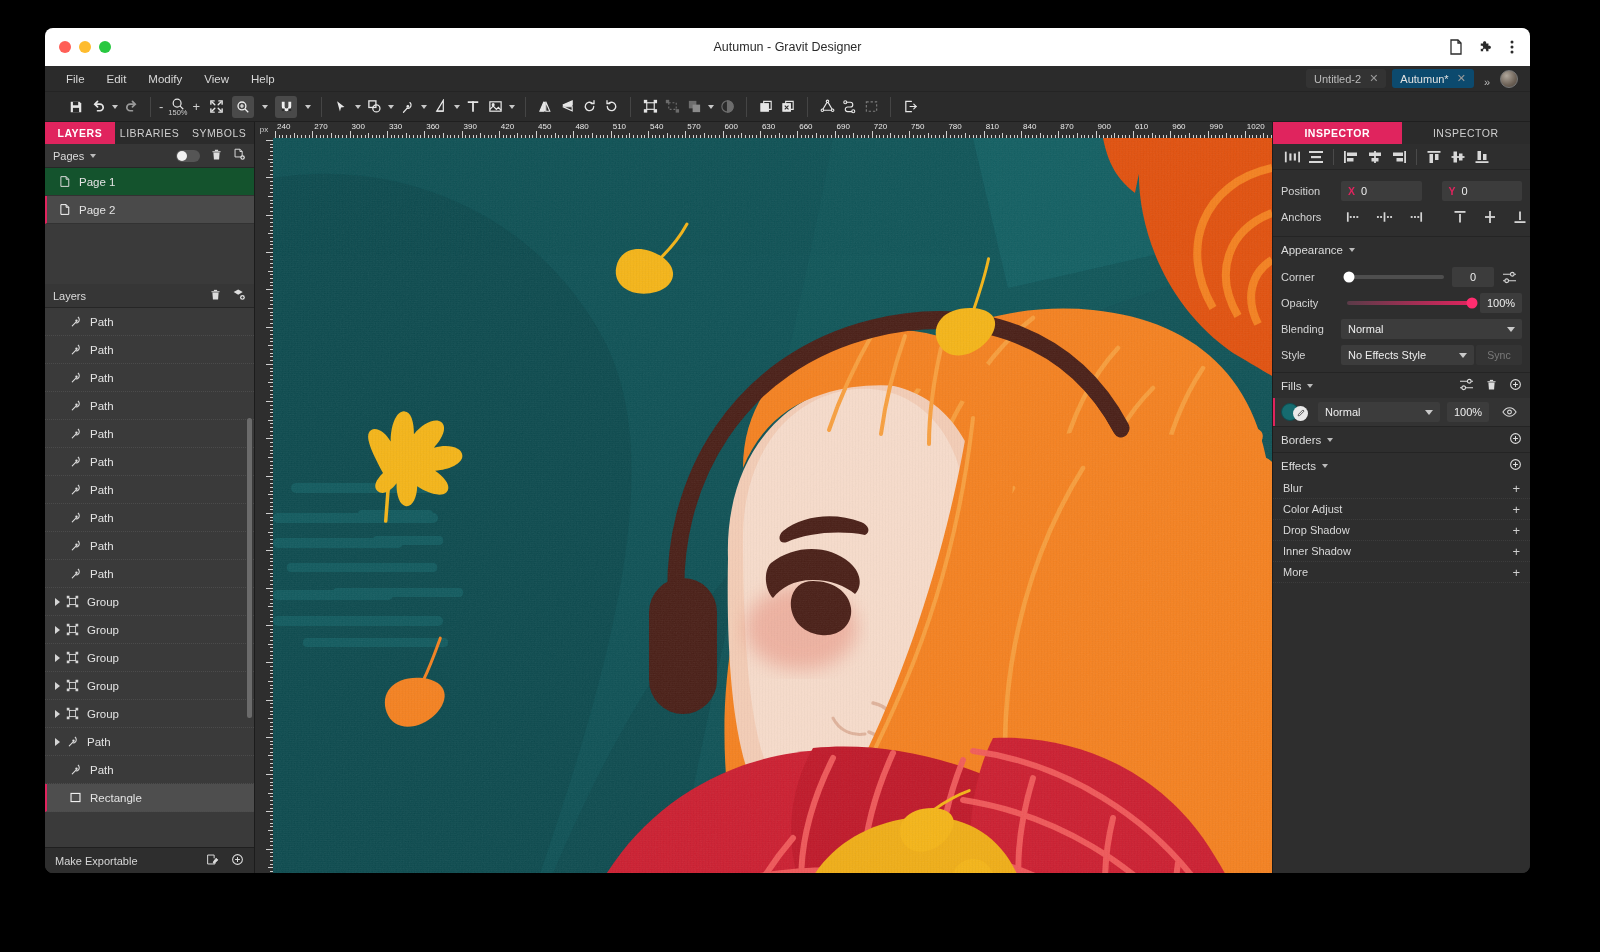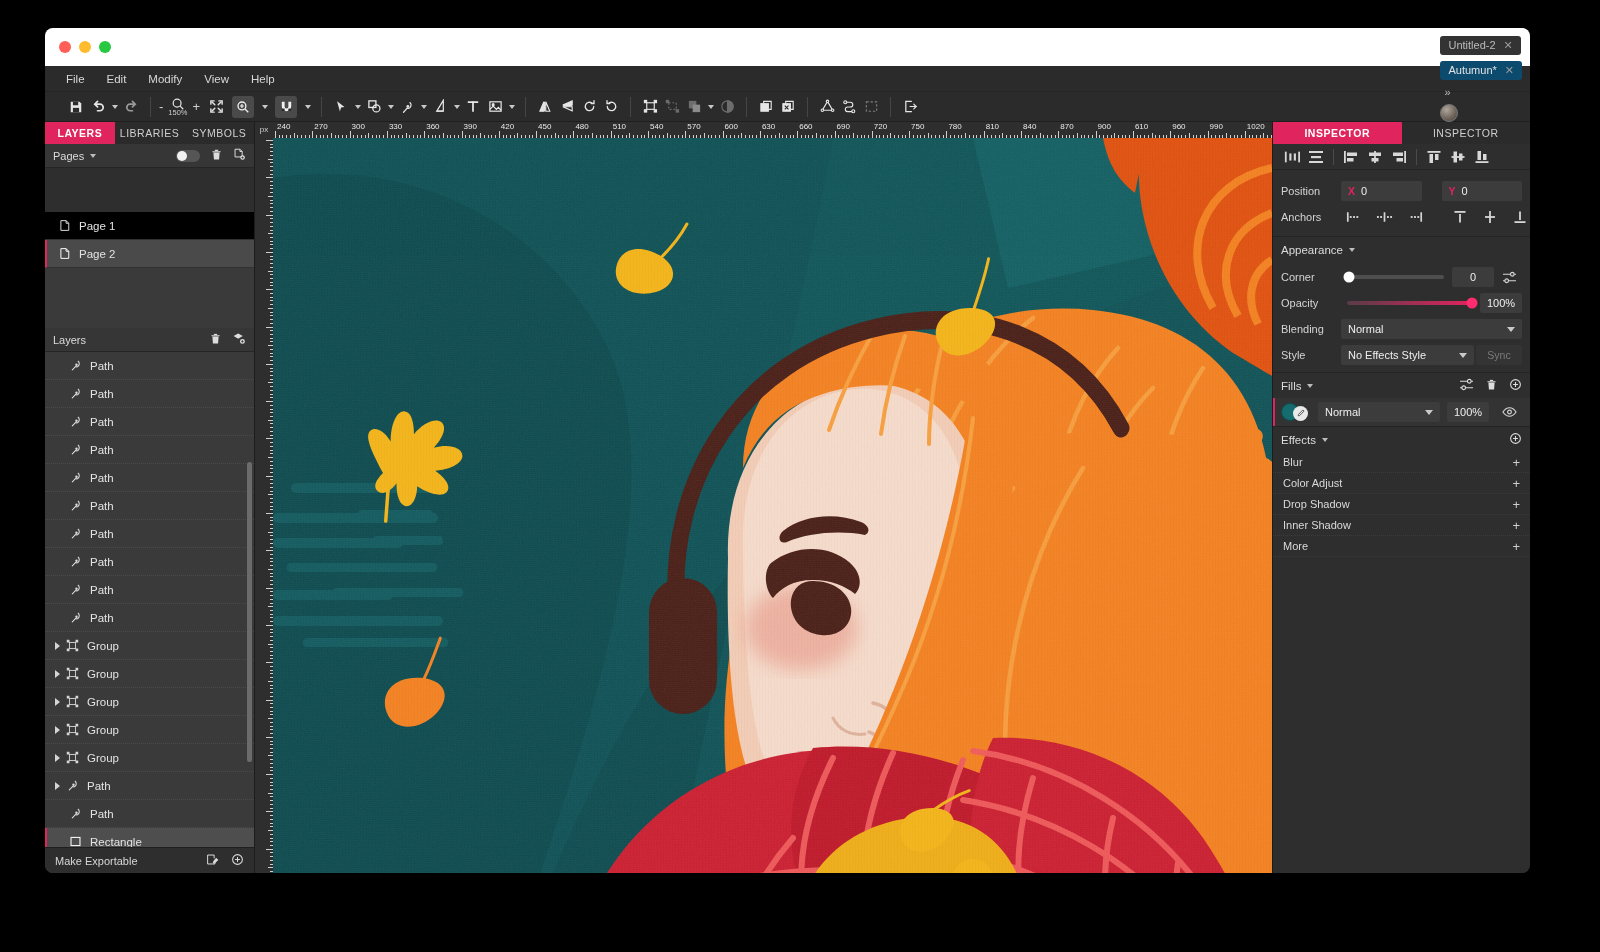--- a/index.html
+++ b/index.html
@@ -47,22 +47,22 @@
     display: flex; align-items: center; flex: none;
     border-bottom: 1px solid #242424;
     position: relative;
   }
   .menu-item {
     font-size: 11.5px; color: #d8d8d8;
     padding: 0 11px; line-height: 26px; cursor: default;
   }
   .menu-item:first-child { margin-left: 10px; }
   .doc-tabs {
-    margin-left: auto; display: flex; align-items: flex-start;
-    gap: 6px; margin-right: 8px; flex-direction: column;
+    margin-left: auto; display: flex; align-items: flex-end;
+    gap: 6px; margin-right: 8px;
   }
   .doc-tab {
     display: flex; align-items: center; gap: 8px;
     background: #0c4a6e; border-radius: 3px;
     padding: 3px 8px; font-size: 11px; color: #e2e2e2;
   }
   .doc-tab.inactive { background: #333; color: #bbb; }
   .doc-tab .x { font-size: 11px; color: #999; cursor: pointer; }
   .tabs-chevron { color: #bbb; font-size: 11px; padding: 0 4px; cursor: pointer; }
   .avatar {
@@ -133,21 +133,21 @@
   .sec-tools { margin-left: auto; display: flex; align-items: center; gap: 10px; color: #ddd; }
   .toggle-sw {
     width: 24px; height: 12px; border-radius: 6px;
     background: #555; position: relative; cursor: pointer;
   }
   .toggle-sw::after {
     content: ''; position: absolute; left: 1px; top: 1px;
     width: 10px; height: 10px; border-radius: 50%; background: #f2f2f2;
   }
 
-  .pages-list { flex: none; height: 116px; background: #000000; overflow: hidden; margin-top: 44px; }
+  .pages-list { flex: none; height: 116px; background: #14532d; overflow: hidden; }
   .page-row {
     height: 28px; display: flex; align-items: center;
     padding-left: 14px; gap: 6px;
     font-size: 11.5px; color: #e3e3e3;
     border-bottom: 1px solid #323232; cursor: pointer;
   }
   .page-row.selected { background: #4a4a4a; border-left: 2px solid #e0245e; padding-left: 12px; }
   .pages-empty { background: #3a3a3a; }
 
   .layers-list { flex: 1; overflow-y: auto; background: #3a3a3a; position: relative; }
@@ -319,20 +319,21 @@
 <body>
 
 <div class="app-window">
 
   <div class="titlebar">
     <div class="traffic">
       <div class="dot red"></div>
       <div class="dot yellow"></div>
       <div class="dot green"></div>
     </div>
+    <div class="win-title">Autumun - Gravit Designer</div>
     <div class="title-actions">
       <span>
         <svg width="14" height="16" viewBox="0 0 14 16" fill="none" stroke="#2b2b2b" stroke-width="1.3">
           <path d="M2 1h7l3 3v11H2z"></path>
             <path d="M9 1v3h3"></path>
         </svg>
       </span>
       <span>
         <svg width="15" height="15" viewBox="0 0 16 16" fill="#2b2b2b">
           <path d="M6 1.2c1 0 1.7.7 1.7 1.6 0 .4-.2.7-.2 1h2.6v2.5c.3 0 .6-.2 1-.2.9 0 1.6.7 1.6 1.7s-.7 1.7-1.6 1.7c-.4 0-.7-.2-1-.2v2.6H7.5c0-.3.2-.6.2-1 0-.9-.7-1.6-1.7-1.6s-1.7.7-1.7 1.6c0 .4.2.7.2 1H1.9V9.3c.3 0 .6.2 1 .2.9 0 1.6-.7 1.6-1.7S3.8 6.1 2.9 6.1c-.4 0-.7.2-1 .2V3.8h2.6c0-.3-.2-.6-.2-1 0-.9.7-1.6 1.7-1.6z"></path>
@@ -1821,20 +1822,32 @@
         </span>
         <span class="numbox">100%</span>
         <span class="anchor-btn">
           <svg width="15" height="12" viewBox="0 0 16 12" fill="none" stroke="#d5d5d5" stroke-width="1.2">
             <path d="M1 6c2-3 4.5-4.5 7-4.5S13 3 15 6c-2 3-4.5 4.5-7 4.5S3 9 1 6z"></path>
               <circle cx="8" cy="6" r="2"></circle>
           </svg>
         </span>
       </div>
 
+      <div class="sub-header">
+        <span>Borders</span>
+        <span class="sec-caret"></span>
+        <span class="plus">
+          <span>
+            <svg width="13" height="13" viewBox="0 0 16 16" fill="none" stroke="#ddd" stroke-width="1.3">
+                <circle cx="8" cy="8" r="6"></circle>
+                <path d="M8 5v6M5 8h6"></path>
+              </svg>
+          </span>
+        </span>
+      </div>
 
       <div class="sub-header">
         <span>Effects</span>
         <span class="sec-caret"></span>
         <span class="plus">
           <span>
             <svg width="13" height="13" viewBox="0 0 16 16" fill="none" stroke="#ddd" stroke-width="1.3">
                 <circle cx="8" cy="8" r="6"></circle>
                 <path d="M8 5v6M5 8h6"></path>
               </svg>

